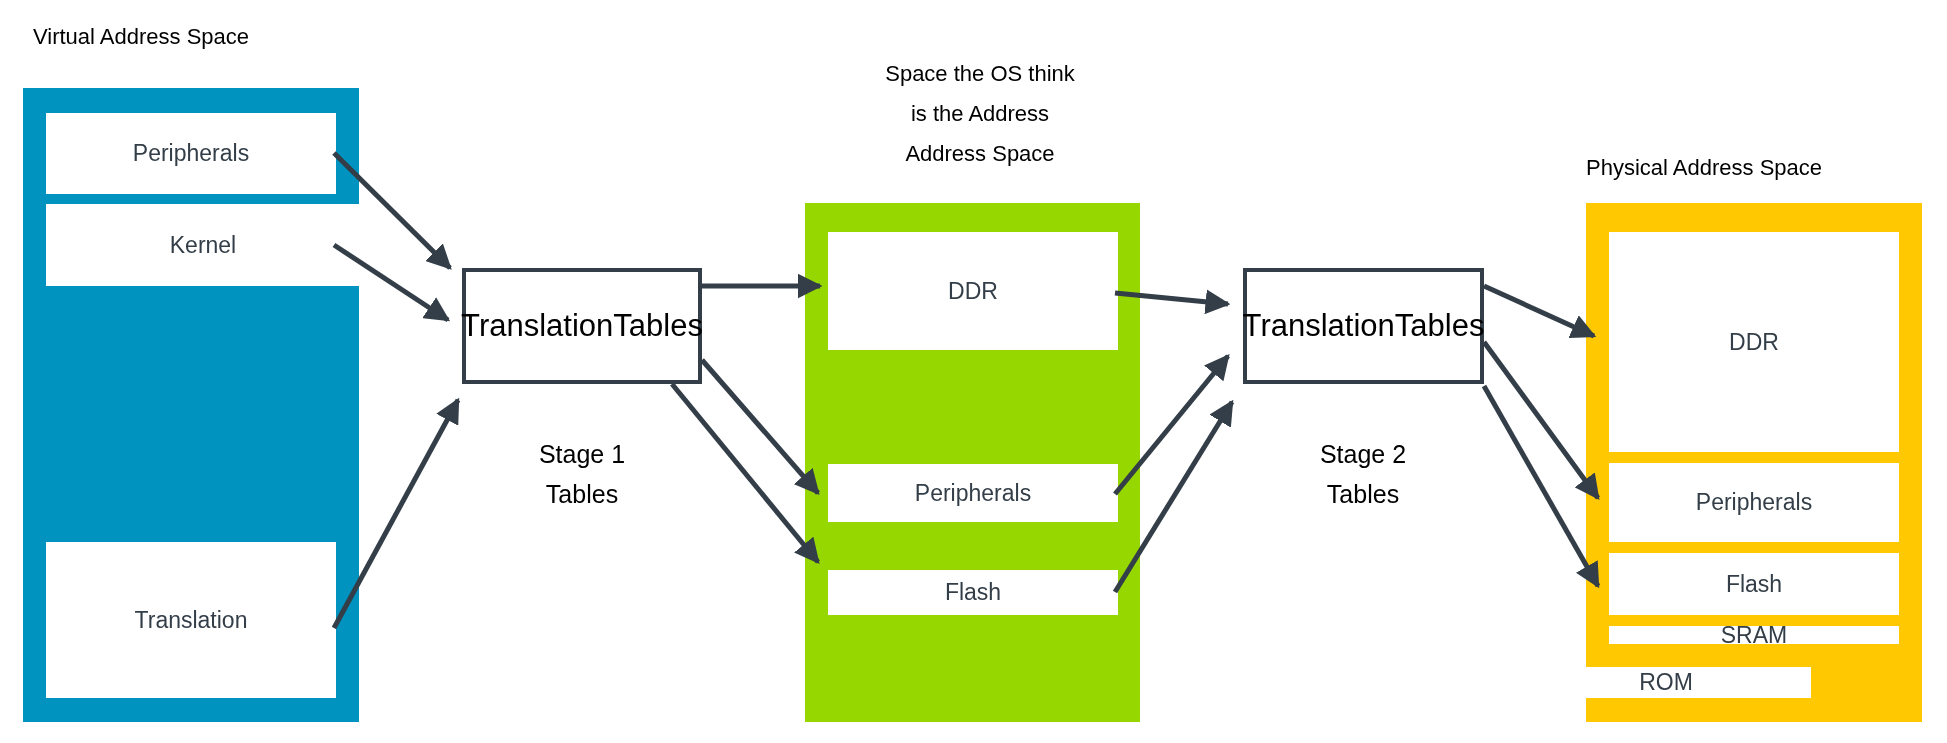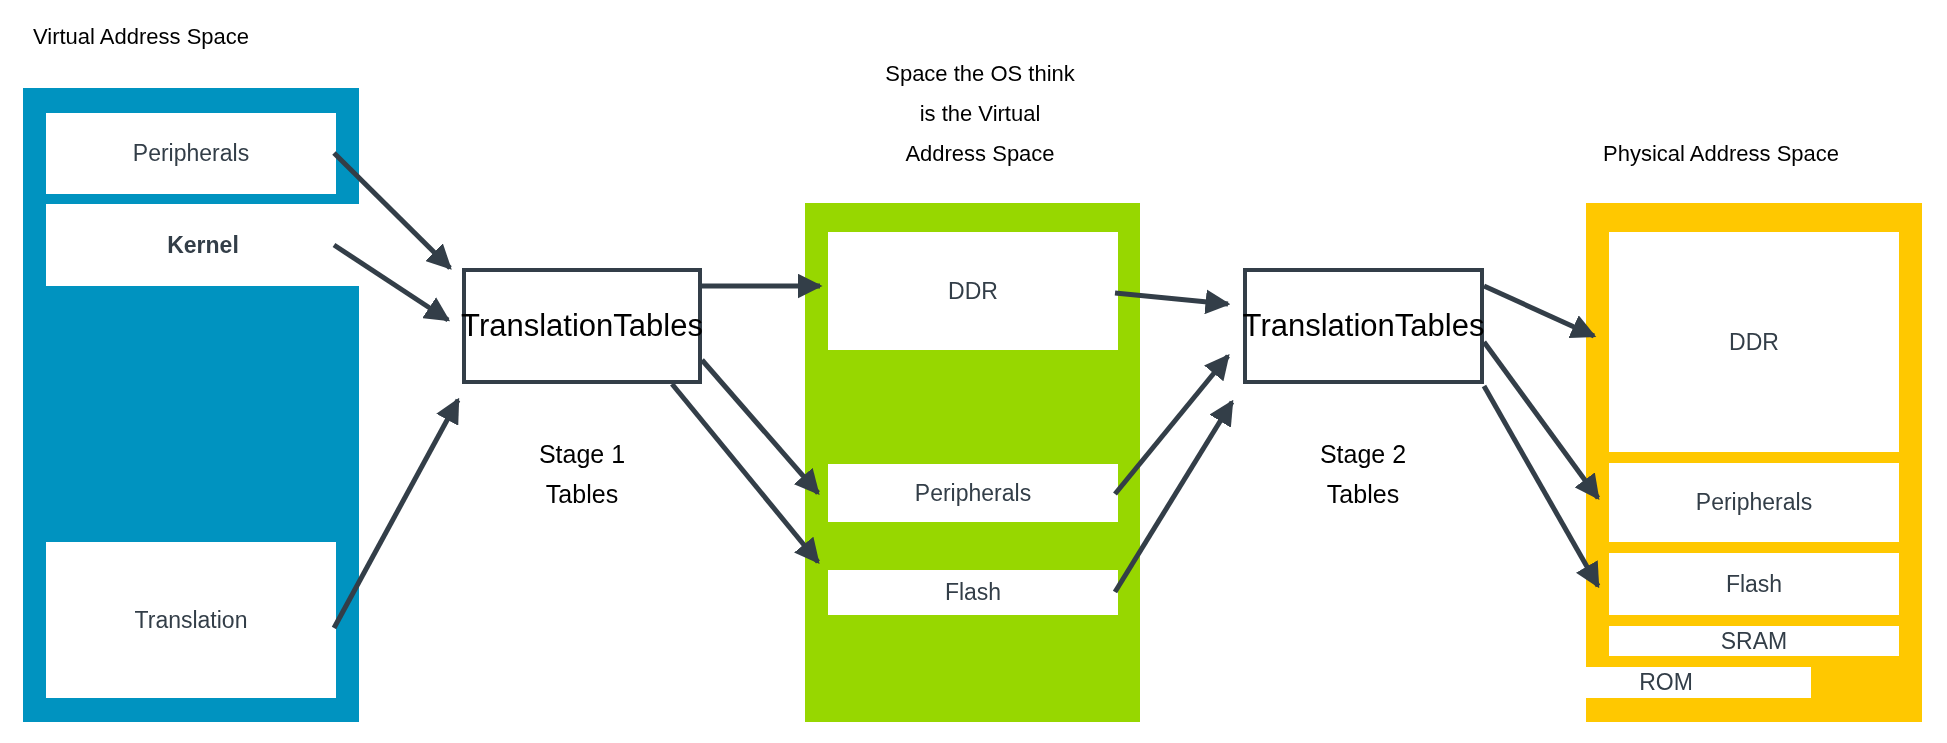--- a/index.html
+++ b/index.html
@@ -13,40 +13,40 @@
   .tt { position: absolute; box-sizing: border-box; border: 4px solid #333e48; background: #fff; display: flex; flex-direction: row; align-items: center; justify-content: center; color: #000; font-size: 31px; line-height: 40px; }
   .stage { position: absolute; text-align: center; color: #000; font-size: 25px; line-height: 40px; width: 240px; }
   svg.arrows { position: absolute; left: 0; top: 0; width: 1947px; height: 743px; pointer-events: none; }
 </style>
 </head>
 <body>
 
 <div class="title" style="left:33px; top:17px;">Virtual Address Space</div>
 <div class="title" style="left:835px; top:54px; width:290px;">
   <div>Space the OS think</div>
-  <div>is the Virtual</div>
+  <div>is the Address</div>
   <div>Address Space</div>
 </div>
-<div class="title" style="left:1586px; top:134px;margin-left:17px;">Physical Address Space</div>
+<div class="title" style="left:1586px; top:148px;">Physical Address Space</div>
 
 <div class="space blue" style="left:23px; top:88px; width:336px; height:634px;"></div>
 <div class="region" style="left:46px; top:113px; width:290px; height:81px;">Peripherals</div>
-<div class="region" style="left:46px; top:204px; width:314px; height:82px;font-weight:bold;">Kernel</div>
+<div class="region" style="left:46px; top:204px; width:314px; height:82px;">Kernel</div>
 <div class="region" style="left:46px; top:542px; width:290px; height:156px;">Translation</div>
 
 <div class="space green" style="left:805px; top:203px; width:335px; height:519px;"></div>
 <div class="region" style="left:828px; top:232px; width:290px; height:118px;">DDR</div>
 <div class="region" style="left:828px; top:464px; width:290px; height:58px;">Peripherals</div>
 <div class="region" style="left:828px; top:570px; width:290px; height:45px;">Flash</div>
 
 <div class="space yellow" style="left:1586px; top:203px; width:336px; height:519px;"></div>
 <div class="region" style="left:1609px; top:232px; width:290px; height:220px;">DDR</div>
 <div class="region" style="left:1609px; top:463px; width:290px; height:79px;">Peripherals</div>
 <div class="region" style="left:1609px; top:553px; width:290px; height:62px;">Flash</div>
-<div class="region" style="left:1609px; top:626px; width:290px; height:30px;">SRAM</div>
+<div class="region" style="left:1609px; top:626px; width:290px; height:18px;">SRAM</div>
 <div class="region" style="left:1521px; top:667px; width:290px; height:31px;">ROM</div>
 
 <div class="tt" style="left:462px; top:268px; width:240px; height:116px;">
   <div>Translation</div>
   <div>Tables</div>
 </div>
 <div class="tt" style="left:1243px; top:268px; width:241px; height:116px;">
   <div>Translation</div>
   <div>Tables</div>
 </div>

